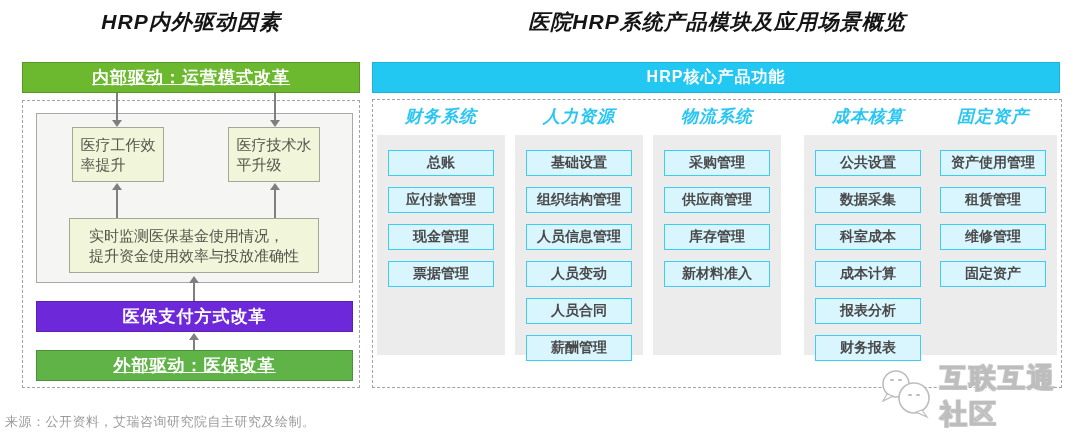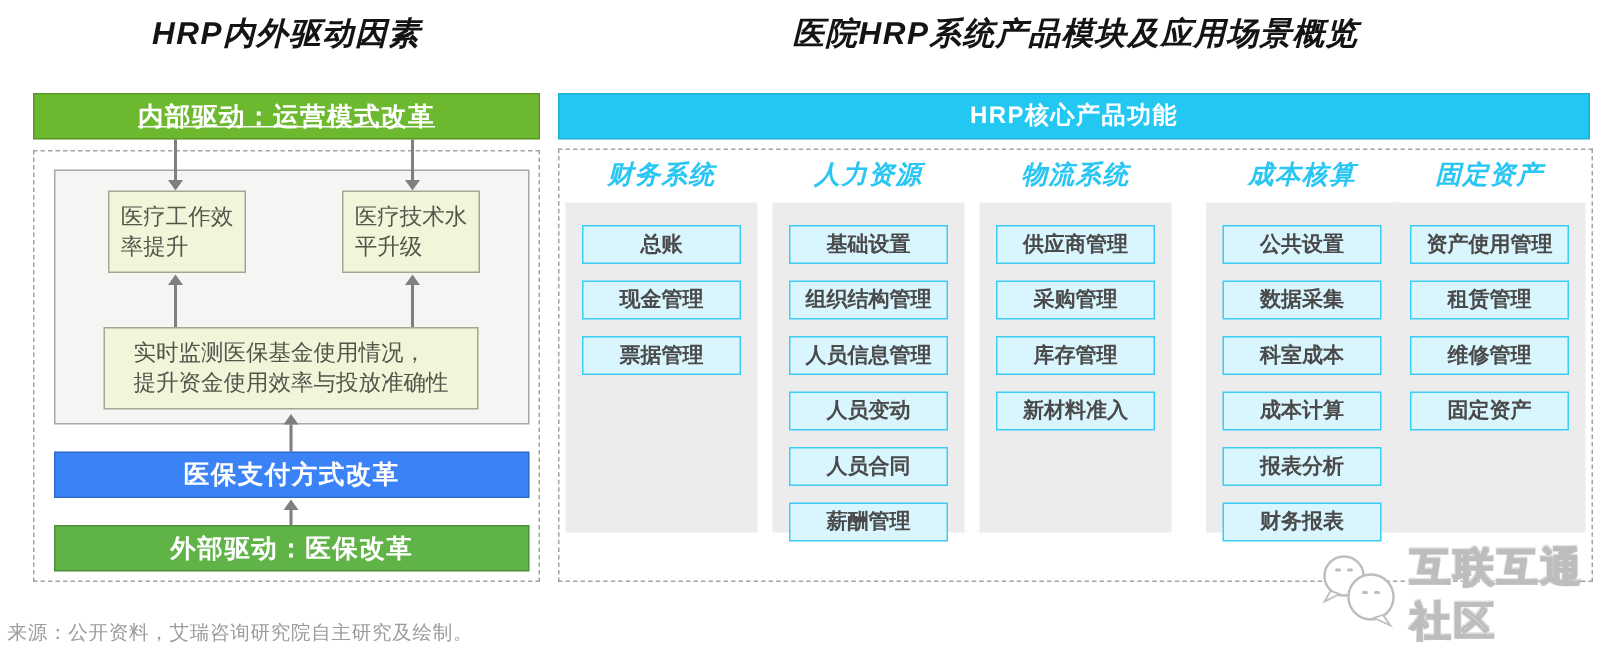--- a/index.html
+++ b/index.html
@@ -6,22 +6,22 @@
   html,body { background:#fff; }
   body { font-family:"Liberation Sans","DejaVu Sans",sans-serif; }
   .stage { position:relative; width:1077px; height:440px; background:#fff; overflow:hidden; }
 
   .title { position:absolute; text-align:center; font-size:21px; font-weight:700; color:#141414; letter-spacing:1px;font-style:italic; }
 
   
   .bar { position:absolute; display:flex; align-items:center; justify-content:center;
          color:#fff; font-size:17px; font-weight:700; letter-spacing:1px; }
   .green1 { left:22px; top:62px; width:338px; height:31px; background:#6CB92F; border:1px solid rgba(0,0,0,.18);text-decoration:underline; }
-  .green2 { left:36px; top:301px; width:317px; height:31px; background:#3b82f6; border:1px solid rgba(0,0,0,.18); }
-  .green3 { left:36px; top:350px; width:317px; height:31px; background:#5FB347; border:1px solid rgba(0,0,0,.18); }
+  .green2 { left:36px; top:301px; width:317px; height:31px; background:#6d28d9; border:1px solid rgba(0,0,0,.18); }
+  .green3 { left:36px; top:350px; width:317px; height:31px; background:#5FB347; border:1px solid rgba(0,0,0,.18);text-decoration:underline; }
   .cyanbar { left:372px; top:62px; width:688px; height:31px; background:#22C7F2; border:1px solid rgba(0,0,0,.10); font-size:16px; }
 
   
   .dashed { position:absolute; border:1.5px dashed #A3A3A3; }
   .left-dashed  { left:22px;  top:100px; width:338px; height:288px; }
   .right-dashed { left:372px; top:99px;  width:690px; height:289px; }
 
   .innerbox { position:absolute; left:36px; top:113px; width:317px; height:170px;
               background:#F5F5F4; border:1px solid #A8A8A8; }
 
@@ -93,42 +93,43 @@
 
   <div class="title" style="left:372px; top:8px; width:690px;">医院HRP系统产品模块及应用场景概览</div>
 
   <div class="bar cyanbar">HRP核心产品功能</div>
   <div class="dashed right-dashed"></div>
 
   <div class="col" style="left:377px;">
     <div class="col-header">财务系统</div>
     <div class="col-body">
       <div class="item">总账</div>
+      <div class="item">应付款管理</div>
       <div class="item">现金管理</div>
       <div class="item">票据管理</div>
     </div>
   </div>
 
   <div class="col" style="left:515px;">
     <div class="col-header">人力资源</div>
     <div class="col-body">
       <div class="item">基础设置</div>
       <div class="item">组织结构管理</div>
       <div class="item">人员信息管理</div>
       <div class="item">人员变动</div>
       <div class="item">人员合同</div>
       <div class="item">薪酬管理</div>
     </div>
   </div>
 
   <div class="col" style="left:653px;">
     <div class="col-header">物流系统</div>
     <div class="col-body">
+      <div class="item">采购管理</div>
       <div class="item">供应商管理</div>
-      <div class="item">采购管理</div>
       <div class="item">库存管理</div>
       <div class="item">新材料准入</div>
     </div>
   </div>
 
   <div class="col" style="left:791px;margin-left:13px;">
     <div class="col-header">成本核算</div>
     <div class="col-body">
       <div class="item">公共设置</div>
       <div class="item">数据采集</div>

